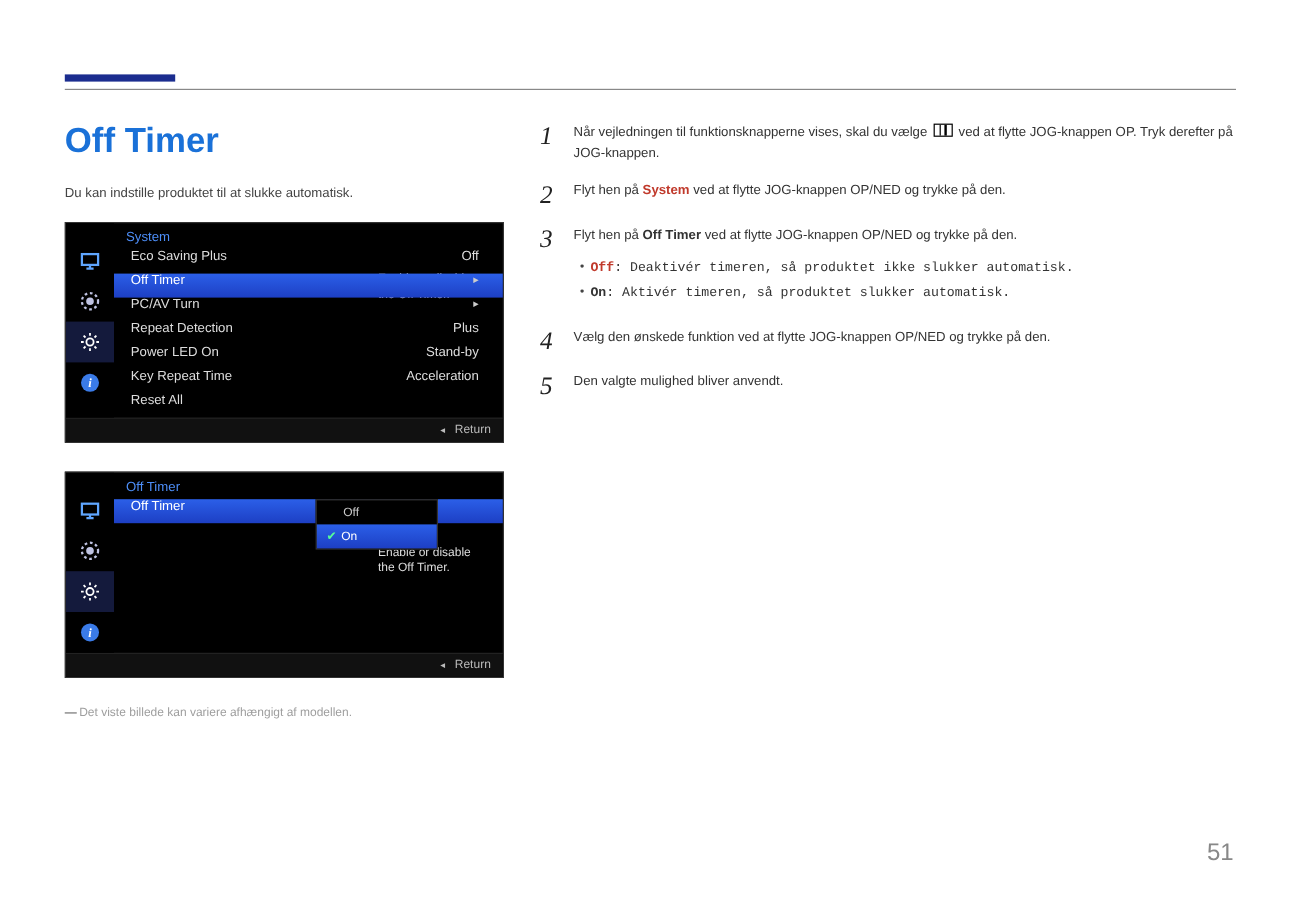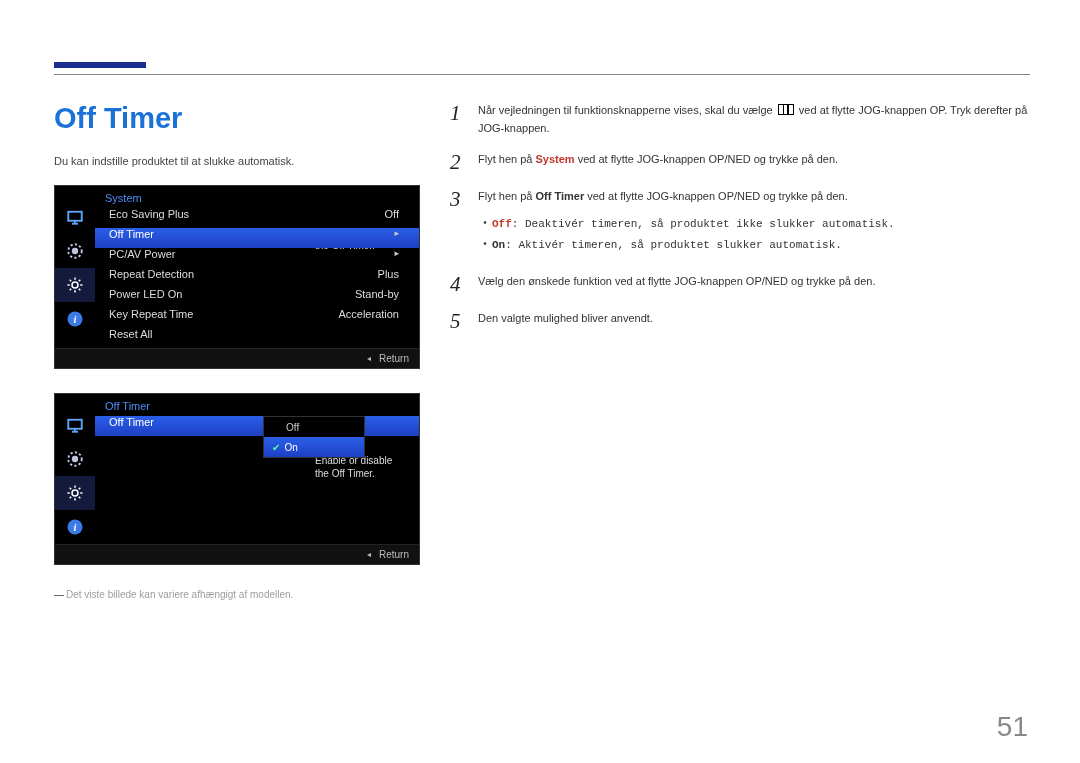--- a/index.html
+++ b/index.html
@@ -38,21 +38,21 @@
   .step-body { font-size:11px; color:#333; line-height:1.6; flex:1; }
   .inline-icon { display:inline-block; width:16px; height:11px; border:1.5px solid #000; position:relative; top:1px; margin:0 2px; }
   .inline-icon::before,.inline-icon::after { content:""; position:absolute; background:#000; width:1.5px; top:0; bottom:0; }
   .inline-icon::before { left:4px; }
   .inline-icon::after { right:4px; }
   .hl-system { color:#c0392b; font-weight:bold; }
   .hl-bold { font-weight:bold; }
   .bullet-list { list-style:none; margin:2px 0 4px 0; }
   .bullet-list li { position:relative; padding-left:14px; margin-bottom:4px;font-family:Liberation Mono, monospace; }
   .bullet-list li::before { content:"•"; position:absolute; left:4px; top:0; color:#444; font-size:10px; }
-  .page-num { position:absolute; right:52px; bottom:20px; font-size:28px; color:#888; font-weight:300; }
+  .page-num { position:absolute; right:52px; bottom:40px; font-size:20px; color:#888; font-weight:300; }
 </style>
 </head>
 <body>
 
 <div class="top-rule"></div>
 <div class="top-accent"></div>
 
 <h1 class="main-title">Off Timer</h1>
 <div class="intro">Du kan indstille produktet til at slukke automatisk.</div>
 
@@ -95,21 +95,21 @@
         </div>
         <div class="menu-row">
           <span>Eco Saving Plus</span>
           <span>Off</span>
         </div>
         <div class="menu-row selected">
           <span>Off Timer</span>
           <span class="row-arrow">▸</span>
         </div>
         <div class="menu-row">
-          <span>PC/AV Power</span>
+          <span>PC/AV Turn</span>
           <span class="row-arrow">▸</span>
         </div>
         <div class="menu-row">
           <span>Repeat Detection</span>
           <span>Plus</span>
         </div>
         <div class="menu-row">
           <span>Power LED On</span>
           <span>Stand-by</span>
         </div>

